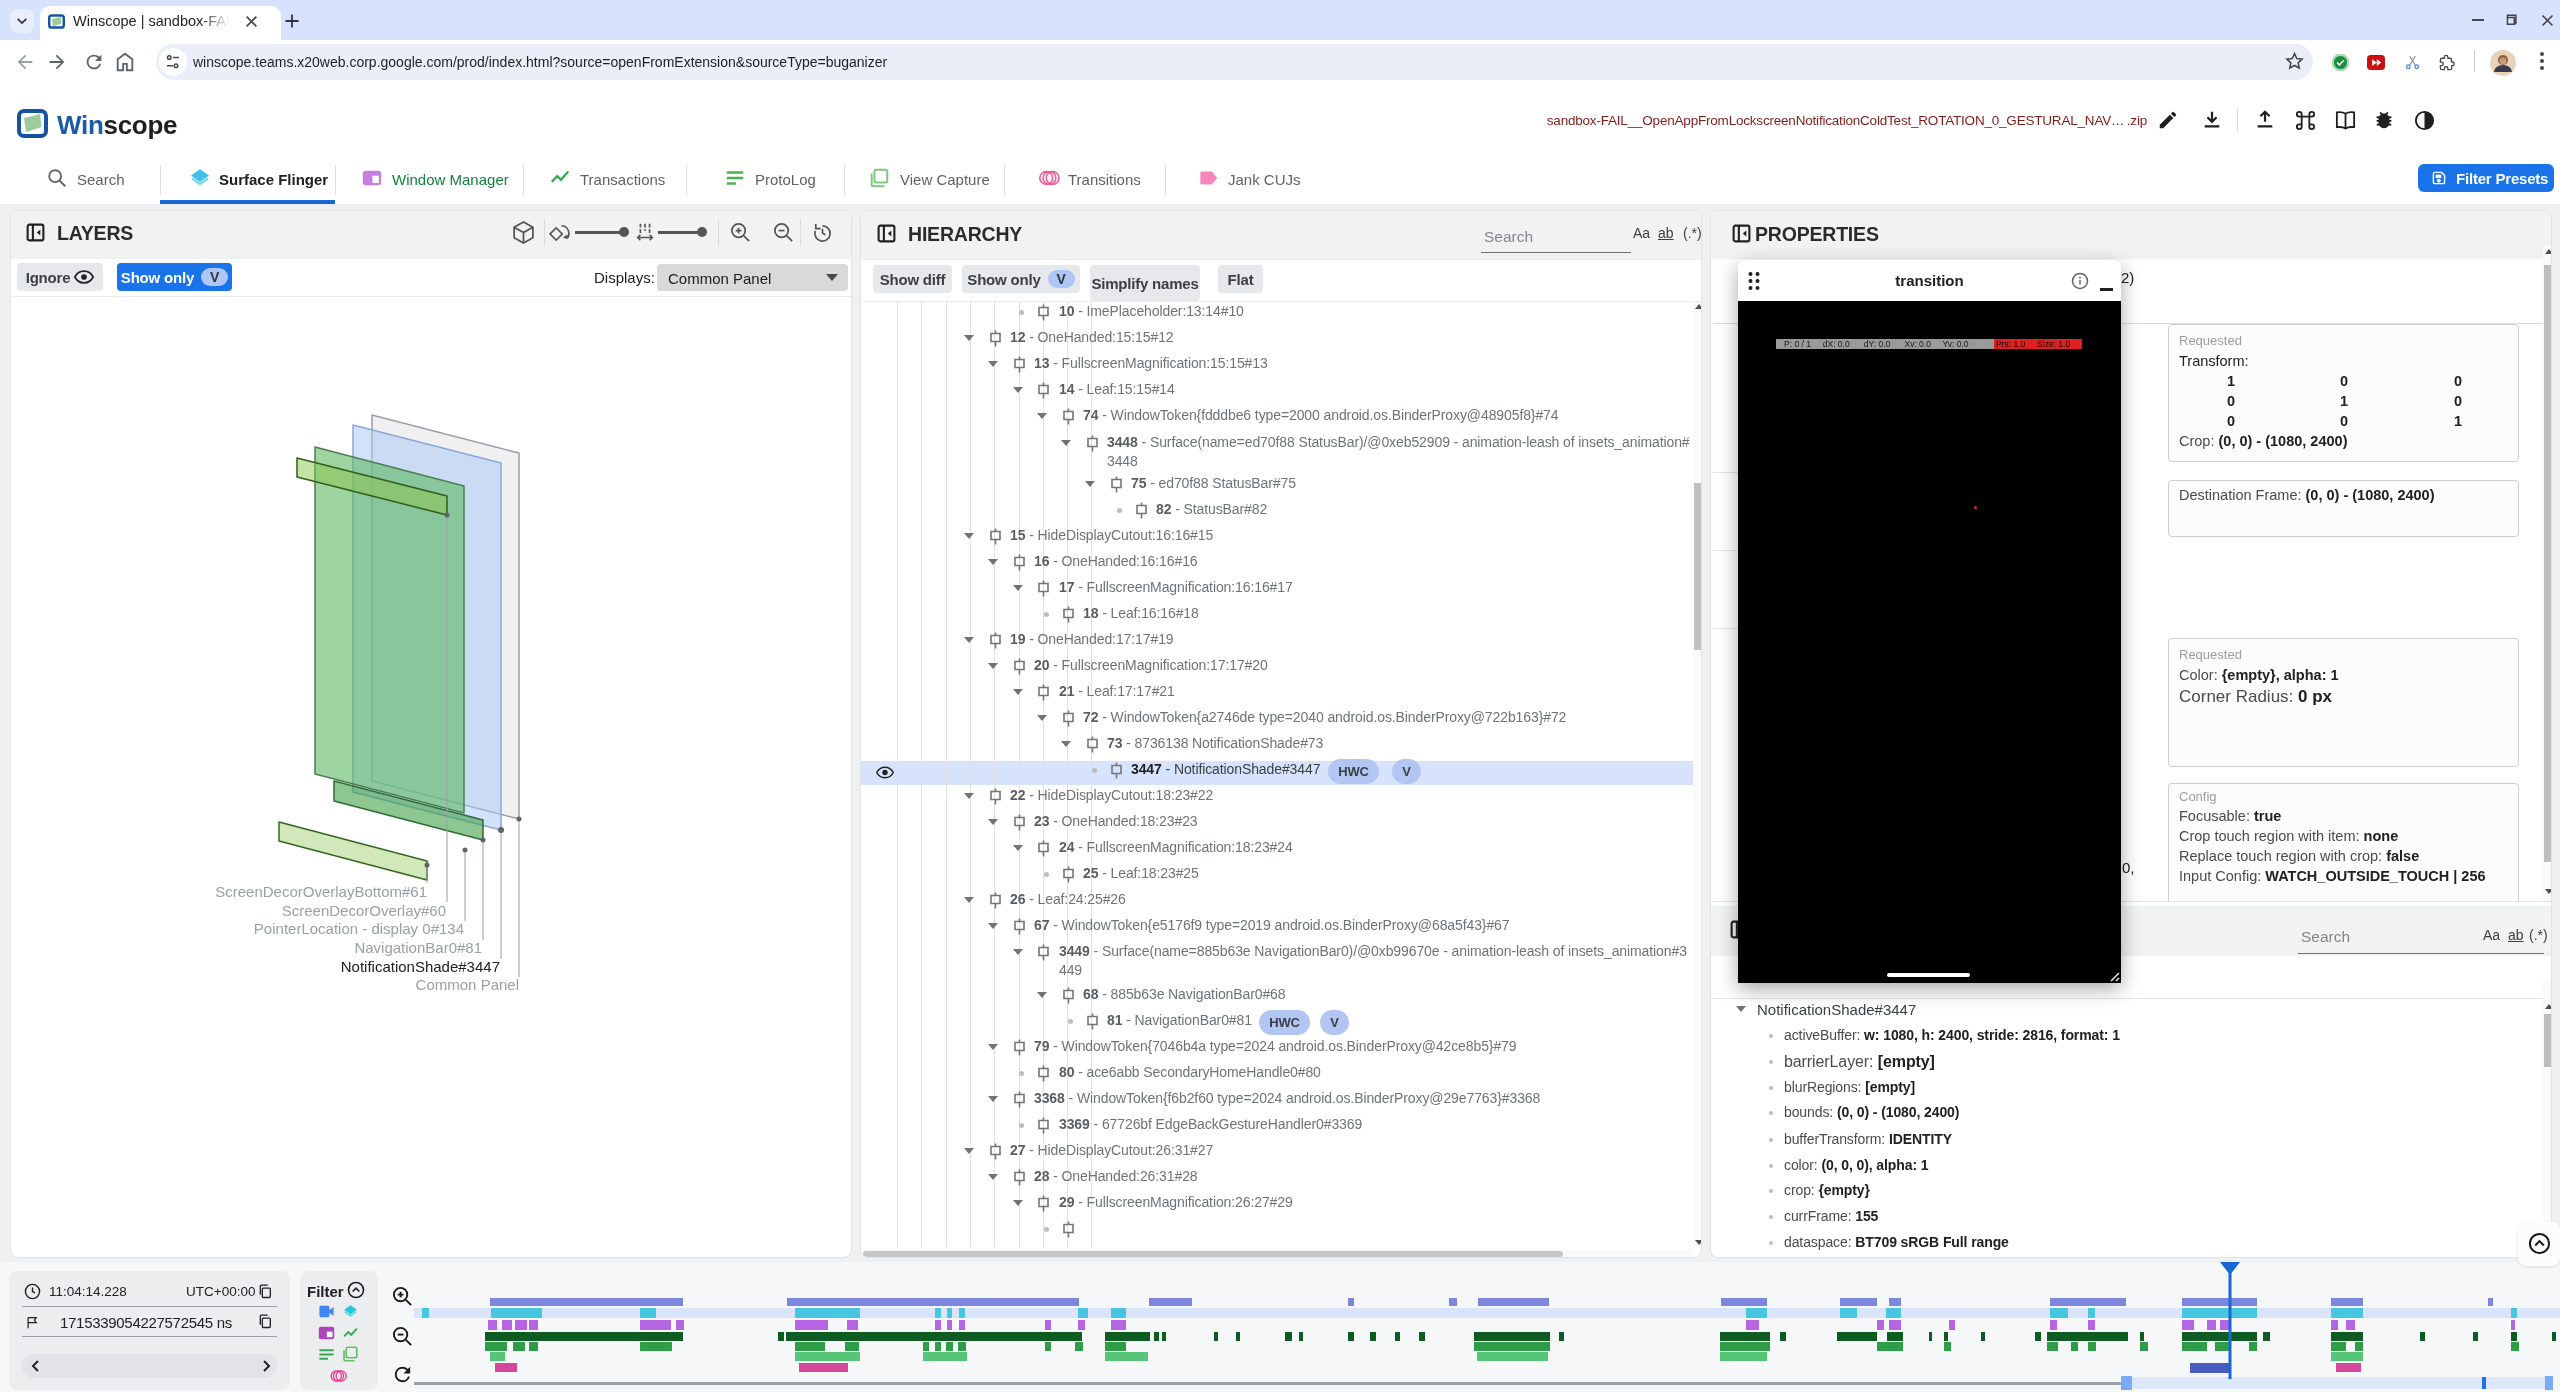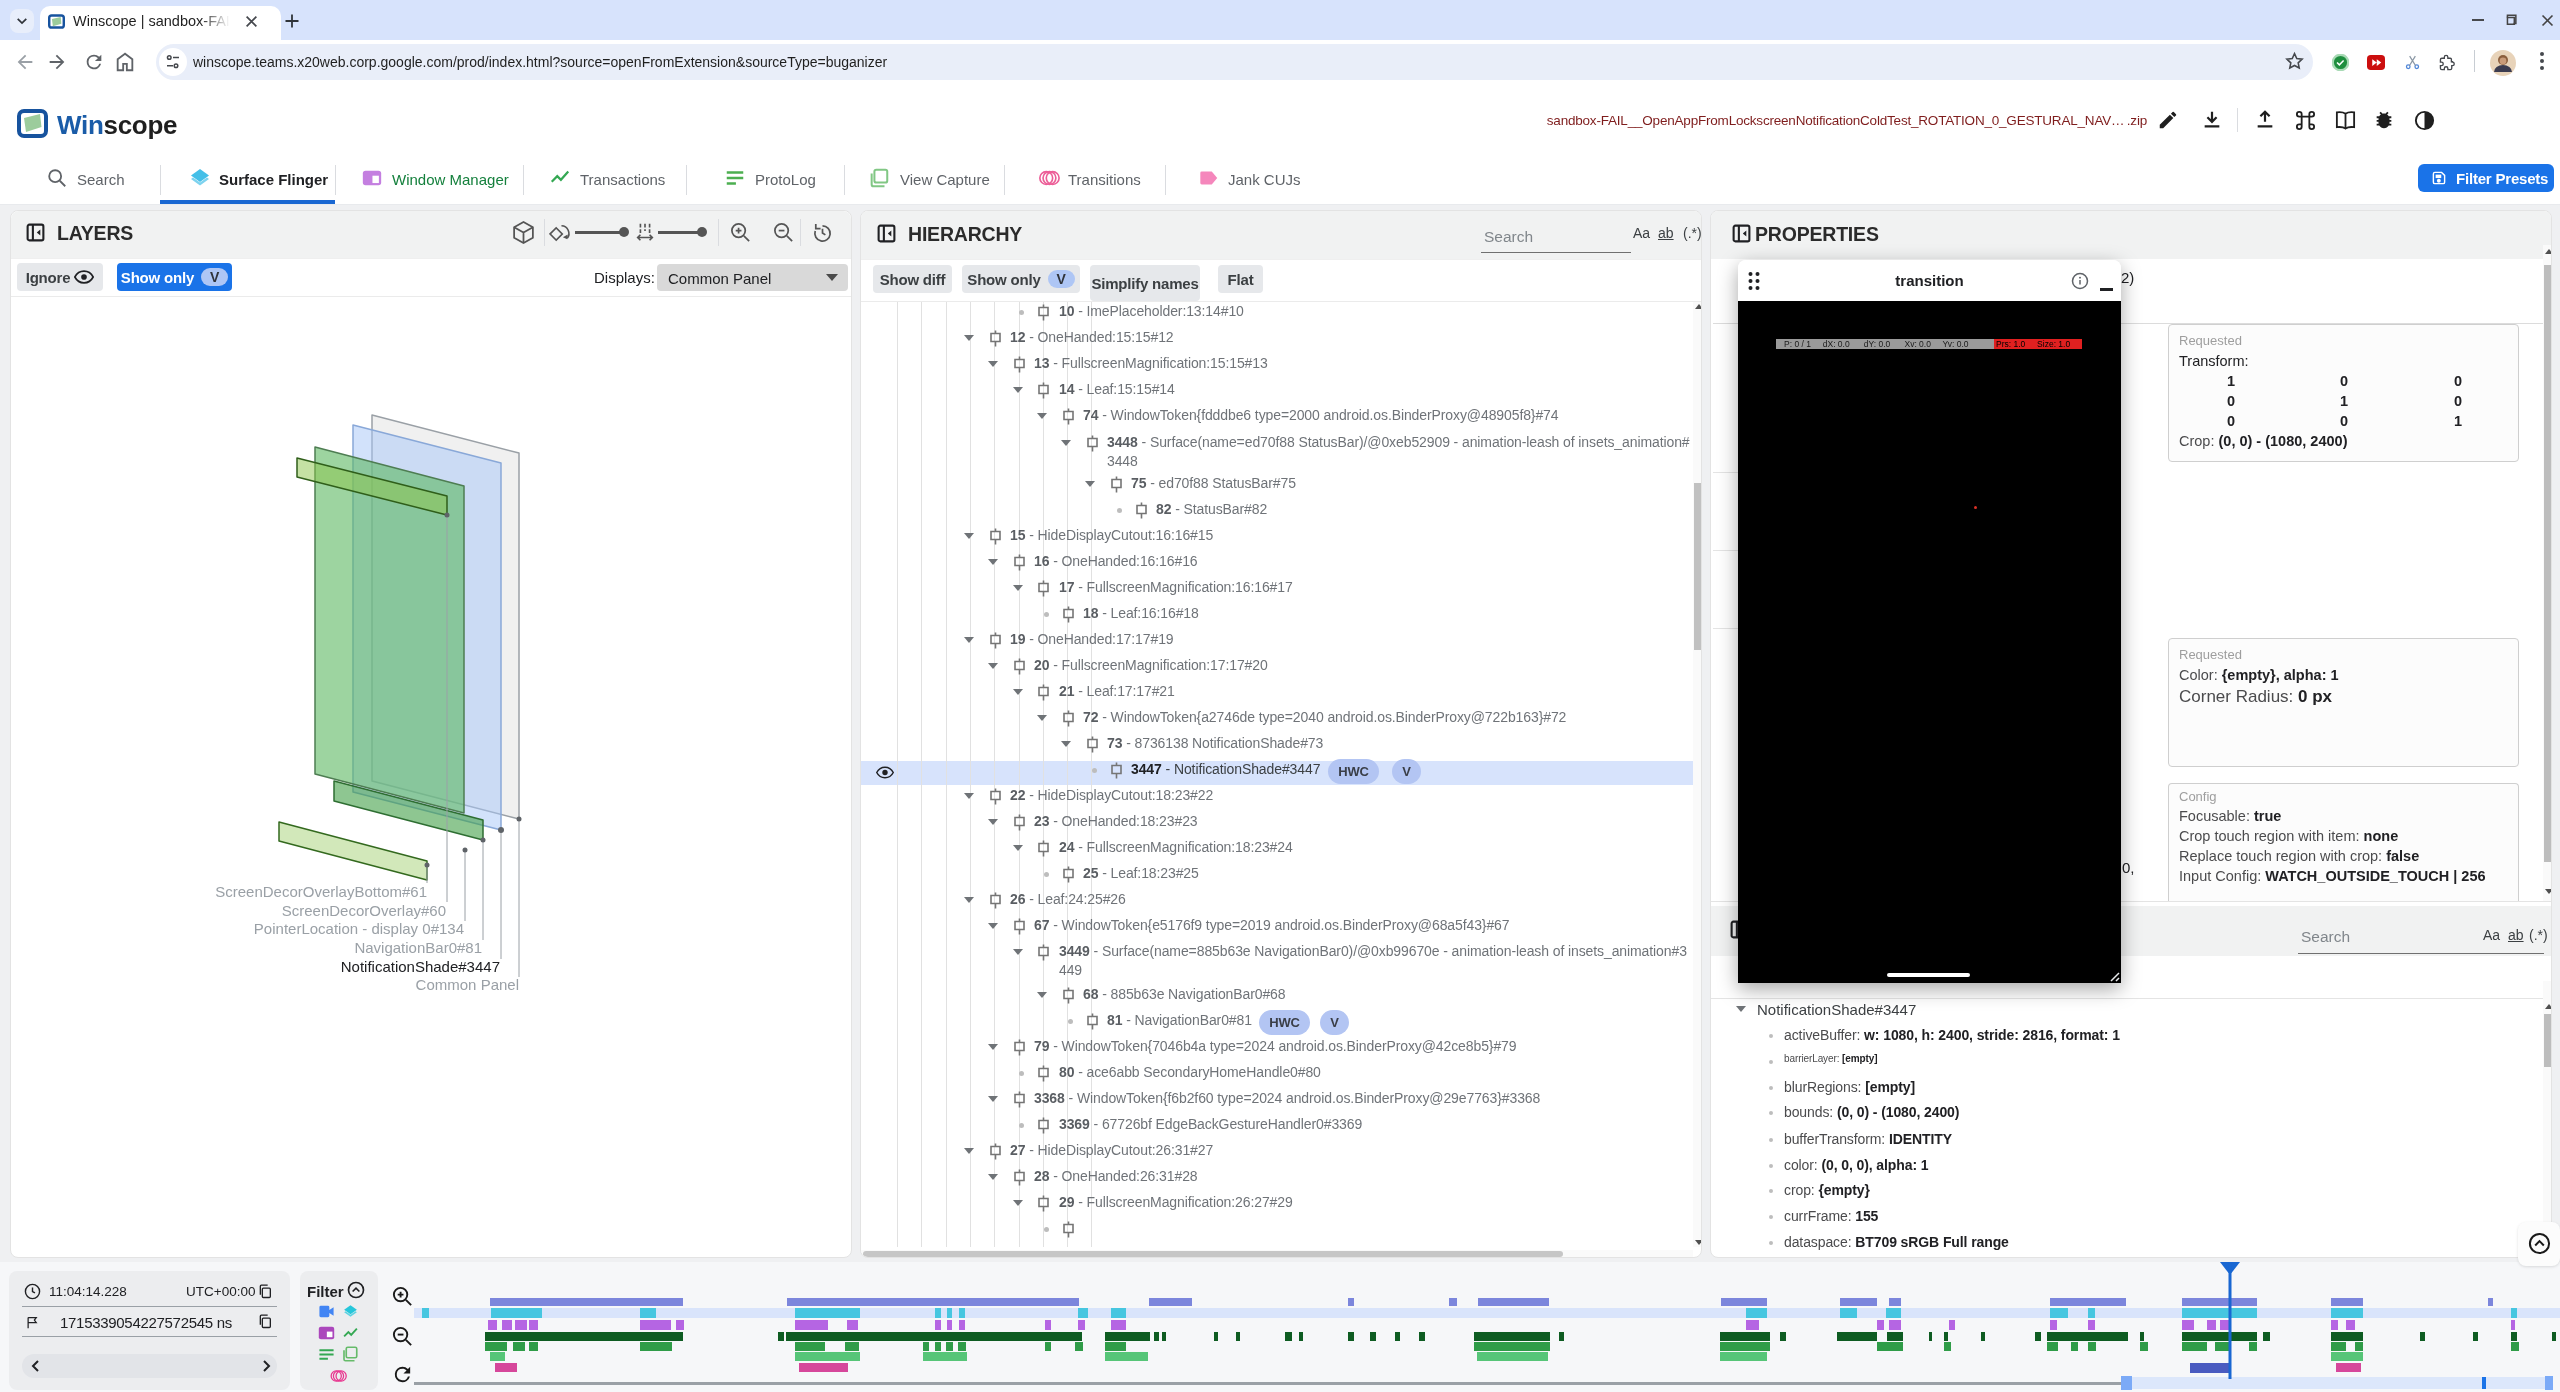--- a/index.html
+++ b/index.html
@@ -559,20 +559,23 @@
         <span class="abs" style="left:6px;top:20px;width:60px;text-align:right;">0</span>
           <span class="abs" style="left:119px;top:20px;width:60px;text-align:right;">1</span>
           <span class="abs" style="left:233px;top:20px;width:60px;text-align:right;">0</span>
         <span class="abs" style="left:6px;top:40px;width:60px;text-align:right;">0</span>
           <span class="abs" style="left:119px;top:40px;width:60px;text-align:right;">0</span>
           <span class="abs" style="left:233px;top:40px;width:60px;text-align:right;">1</span>
       </div>
       <div class="abs" style="left:10px;top:108px;font-size:14.5px;"><span class="prop-name">Crop: </span><span class="prop-val">(0, 0) - (1080, 2400)</span></div>
     </div>
 
+    <div class="pbox" style="left:457px;top:269px;width:351px;height:57px;">
+      <div class="abs" style="left:10px;top:6px;font-size:14.5px;"><span class="prop-name">Destination Frame: </span><span class="prop-val">(0, 0) - (1080, 2400)</span></div>
+    </div>
 
     <div class="pbox" style="left:457px;top:427px;width:351px;height:129px;">
       <div class="abs gray-small" style="left:10px;top:8px;">Requested</div>
       <div class="abs" style="left:10px;top:28px;font-size:14.5px;"><span class="prop-name">Color: </span><span class="prop-val">{empty}, alpha: 1</span></div>
       <div class="abs" style="left:10px;top:48px;font-size:17px;"><span class="prop-name">Corner Radius: </span><span class="prop-val">0 px</span></div>
     </div>
 
     <div class="pbox" style="left:457px;top:572px;width:351px;height:118px;border-bottom:none;border-bottom-left-radius:0;border-bottom-right-radius:0;">
       <div class="abs gray-small" style="left:10px;top:5px;">Config</div>
       <div class="abs" style="left:10px;top:24px;font-size:14.5px;"><span class="prop-name">Focusable: </span><span class="prop-val">true</span></div>
@@ -599,21 +602,21 @@
     <div class="abs" style="left:772px;top:716px;font-size:14px;color:#3C4043;">Aa</div>
     <div class="abs" style="left:797px;top:716px;font-size:14px;color:#3C4043;text-decoration:underline;">ab</div>
     <div class="abs" style="left:818px;top:716px;font-size:14px;color:#3C4043;">(.*)</div>
     <div class="abs" style="left:0px;top:787px;width:842px;height:1px;background:#E4E4E4;"></div>
 
     <div class="tri" style="left:25px;top:795px;"></div>
     <div class="abs" style="left:46px;top:790px;font-size:15px;color:#3C4043;">NotificationShade#3447</div>
     <div class="bull" style="left:58px;top:823px;width:4px;height:4px;"></div>
     <div class="abs" style="left:73px;top:816px;font-size:14px;letter-spacing:-0.1px;"><span class="prop-name">activeBuffer: </span><span class="prop-val">w: 1080, h: 2400, stride: 2816, format: 1</span></div>
     <div class="bull" style="left:58px;top:849px;width:4px;height:4px;"></div>
-    <div class="abs" style="left:73px;top:842px;font-size:10px;letter-spacing:-0.1px;"><span class="prop-name">barrierLayer: </span><span class="prop-val">[empty]</span></div>
+    <div class="abs" style="left:73px;top:842px;font-size:16px;letter-spacing:-0.1px;"><span class="prop-name">barrierLayer: </span><span class="prop-val">[empty]</span></div>
     <div class="bull" style="left:58px;top:875px;width:4px;height:4px;"></div>
     <div class="abs" style="left:73px;top:868px;font-size:14px;letter-spacing:-0.1px;"><span class="prop-name">blurRegions: </span><span class="prop-val">[empty]</span></div>
     <div class="bull" style="left:58px;top:900px;width:4px;height:4px;"></div>
     <div class="abs" style="left:73px;top:893px;font-size:14px;letter-spacing:-0.1px;"><span class="prop-name">bounds: </span><span class="prop-val">(0, 0) - (1080, 2400)</span></div>
     <div class="bull" style="left:58px;top:927px;width:4px;height:4px;"></div>
     <div class="abs" style="left:73px;top:920px;font-size:14px;letter-spacing:-0.1px;"><span class="prop-name">bufferTransform: </span><span class="prop-val">IDENTITY</span></div>
     <div class="bull" style="left:58px;top:953px;width:4px;height:4px;"></div>
     <div class="abs" style="left:73px;top:946px;font-size:14px;letter-spacing:-0.1px;"><span class="prop-name">color: </span><span class="prop-val">(0, 0, 0), alpha: 1</span></div>
     <div class="bull" style="left:58px;top:978px;width:4px;height:4px;"></div>
     <div class="abs" style="left:73px;top:971px;font-size:14px;letter-spacing:-0.1px;"><span class="prop-name">crop: </span><span class="prop-val">{empty}</span></div>

